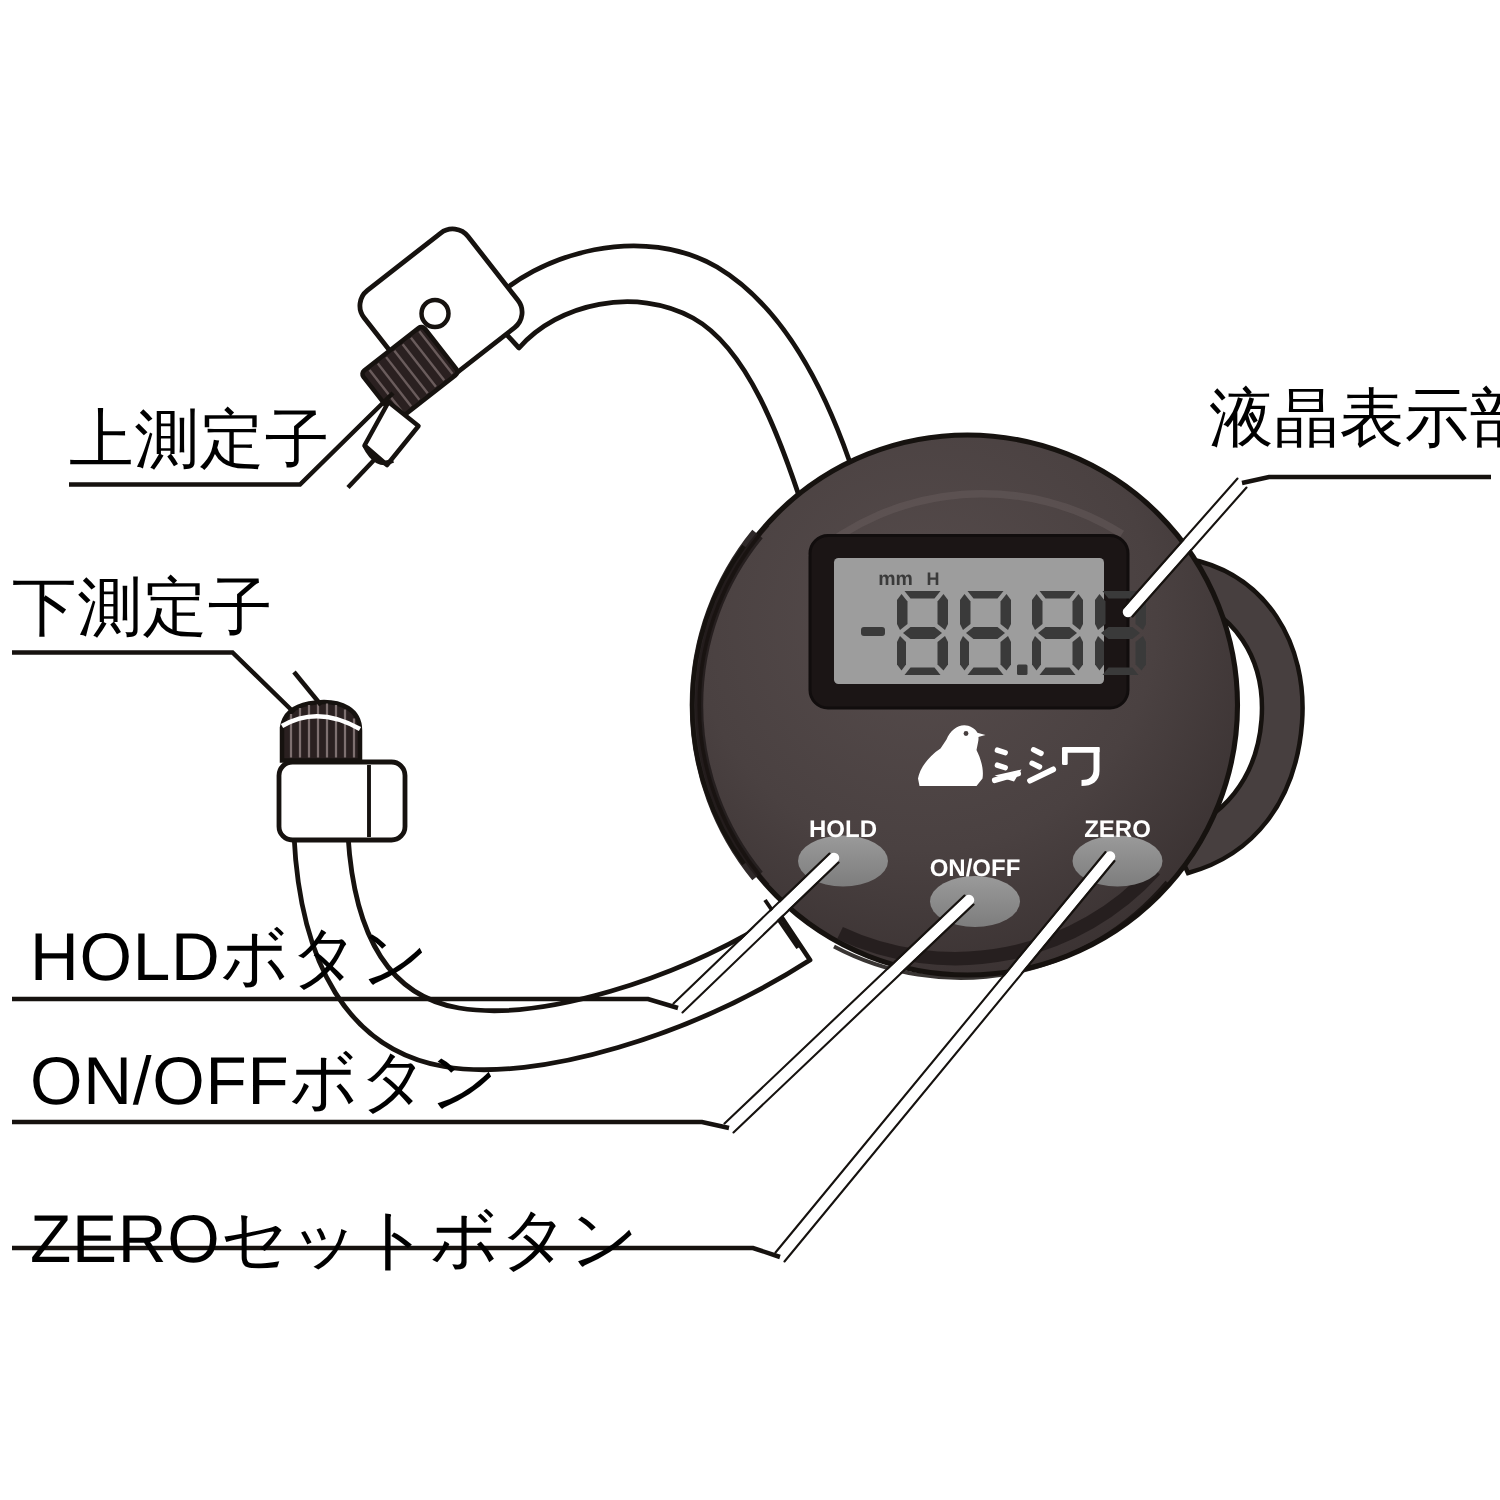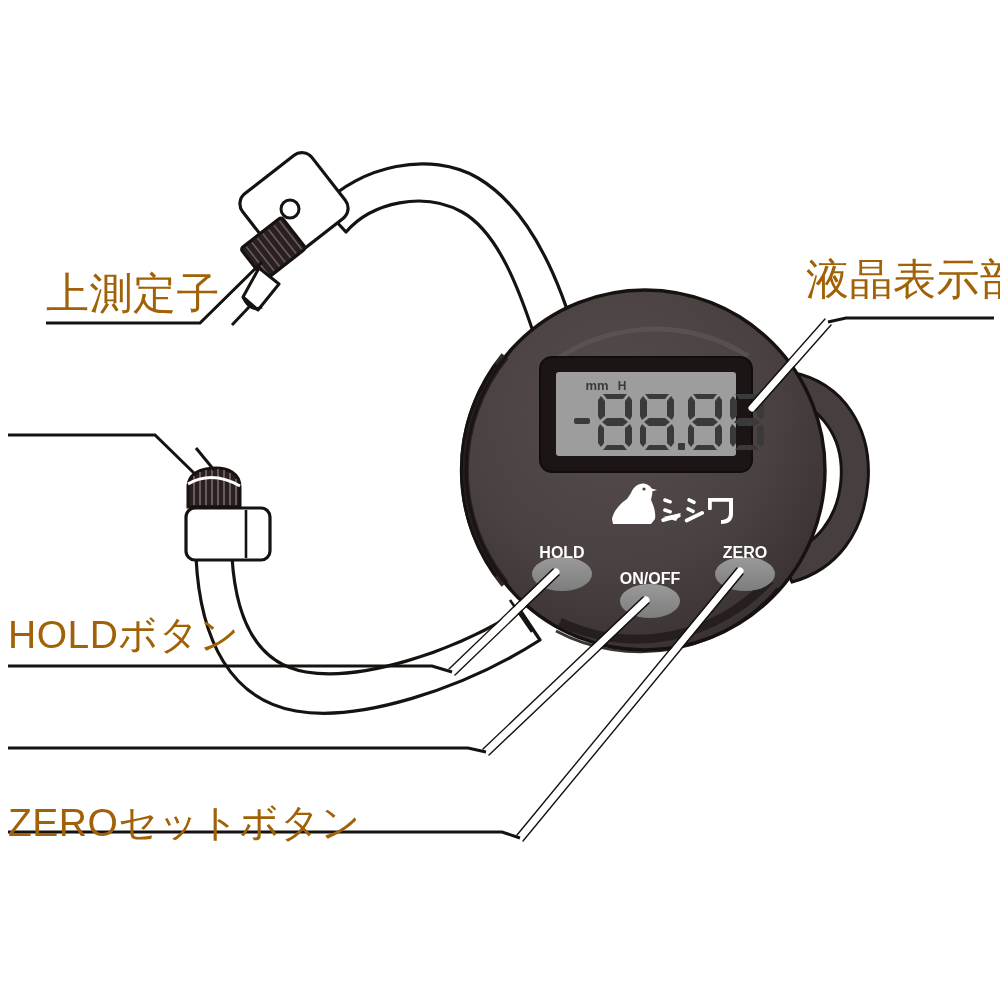--- a/index.html
+++ b/index.html
@@ -23,32 +23,33 @@
   }
   #art {
     position: absolute;
     left: 0;
     top: 0;
     width: 1000px;
     height: 1000px;
   }
   .callout {
     position: absolute;
-    color: #a16207;
+    color: #000000;
     font-family: "Liberation Sans", "DejaVu Sans", sans-serif;
     font-weight: 400;
     white-space: nowrap;
     line-height: 1;
     letter-spacing: 0.5px;
   }
   .callout.jp {
     font-size: 43px;
   }
   .callout.jp-big {
-    font-size: 39px;
+    font-size: 45px;
+    margin-left: 12px;
   }
   #lbl-upper  { left: 46px;  top: 272px; }
   #lbl-lower  { left: 8px;   top: 384px; }
   #lbl-hold   { left: 8px;   top: 615px; }
   #lbl-onoff  { left: 8px;   top: 698px; }
   #lbl-zero   { left: 8px;   top: 803px; }
   #lbl-lcd    { left: 806px; top: 258px; }
 </style>
 </head>
 <body>
@@ -289,21 +290,23 @@
 
       <path d="M 8 832 L 502 832 L 520 838"></path>
 
       <path d="M 994 318 L 846 318 L 828 322"></path>
     </g>
 
   </svg>
 
   <div class="callout jp" id="lbl-upper">上測定子</div>
 
+  <div class="callout jp" id="lbl-lower">下測定子</div>
 
   <div class="callout jp-big" id="lbl-hold">HOLDボタン</div>
 
+  <div class="callout jp-big" id="lbl-onoff">ON/OFFボタン</div>
 
   <div class="callout jp-big" id="lbl-zero">ZEROセットボタン</div>
 
   <div class="callout jp" id="lbl-lcd">液晶表示部</div>
 
 </div>
 
 </body></html>

